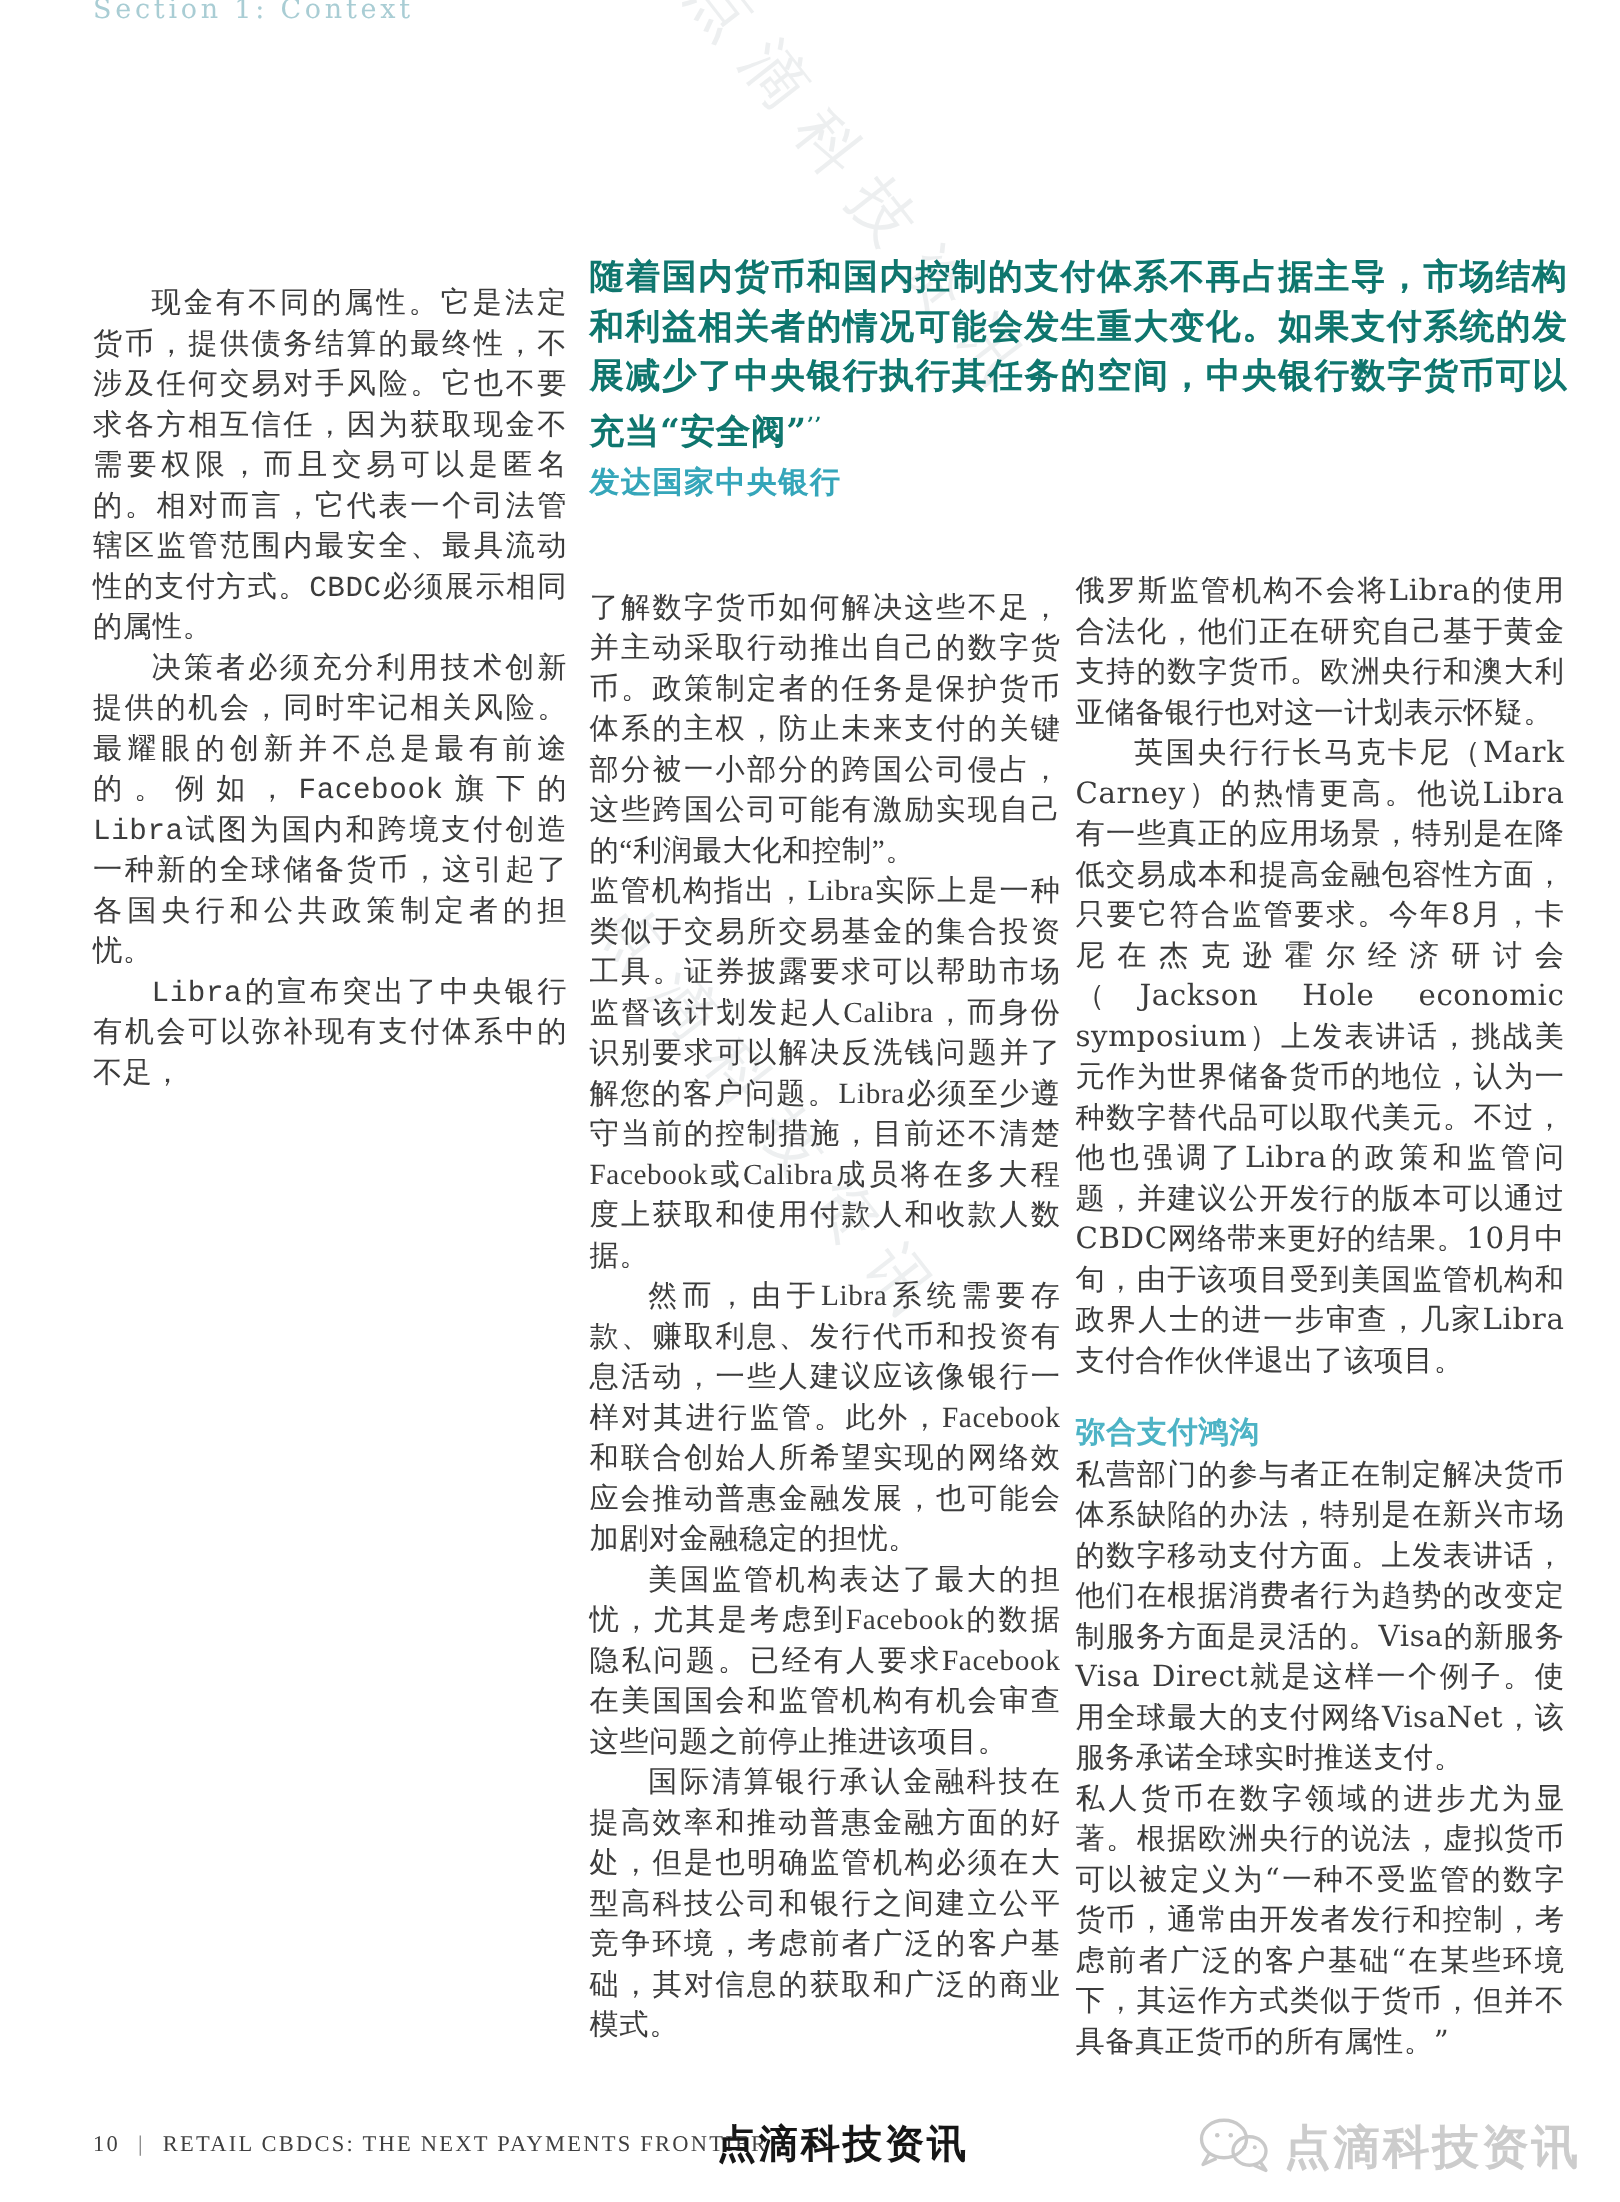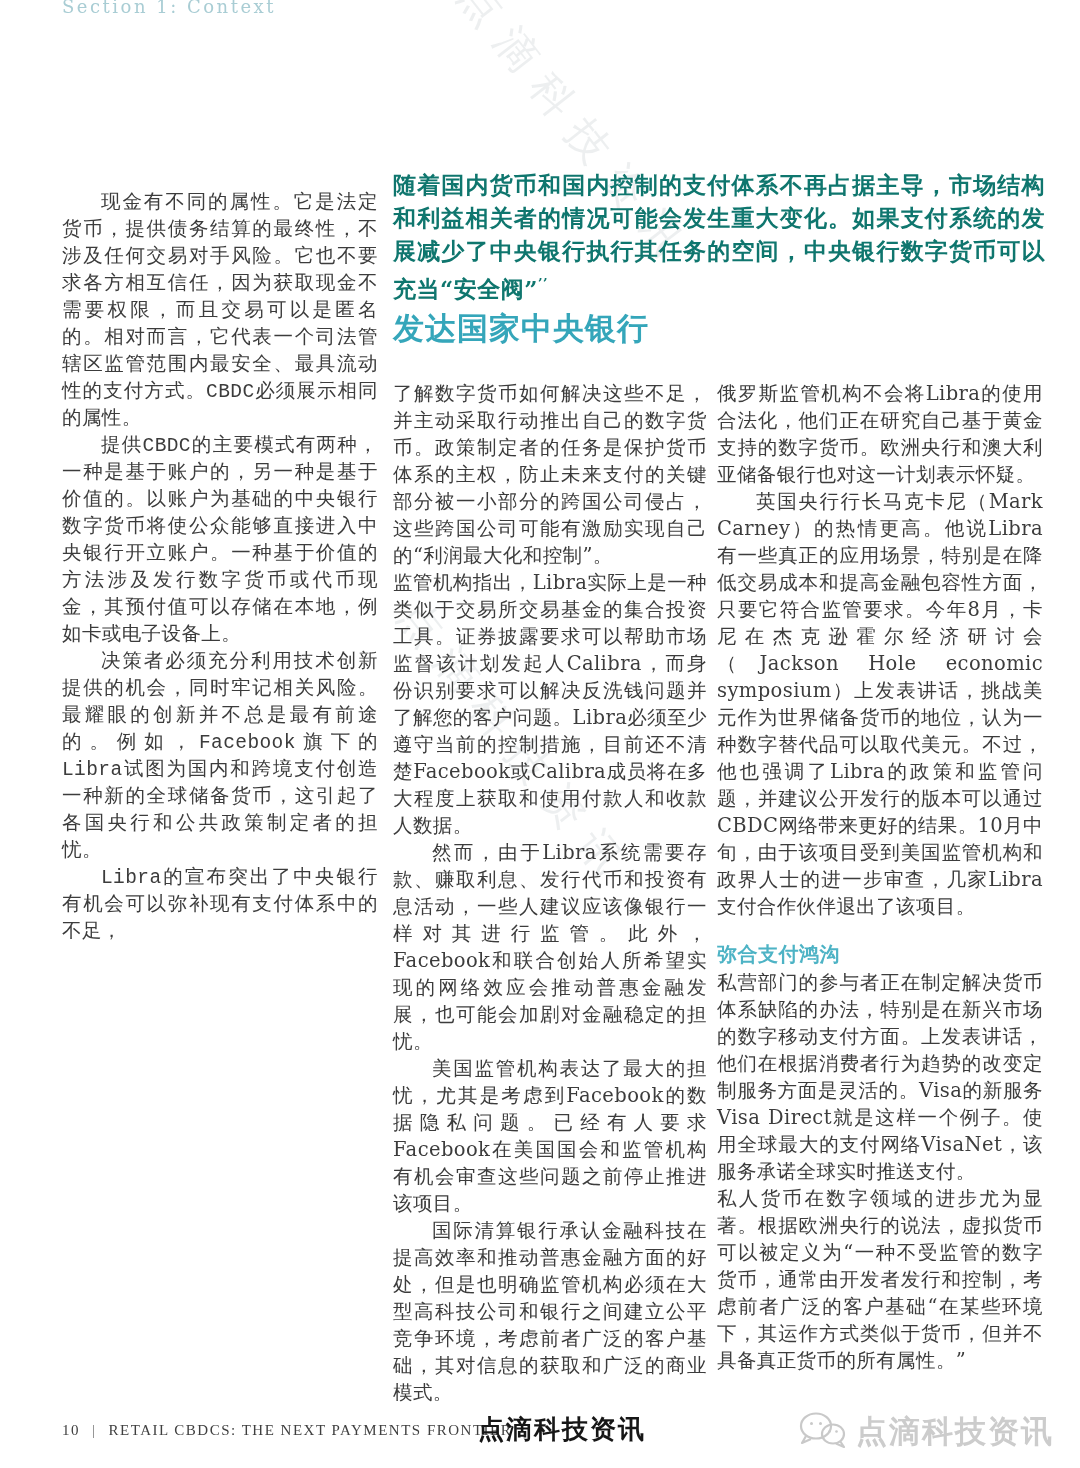--- a/index.html
+++ b/index.html
@@ -21,32 +21,32 @@
   .quote-block{
     position:absolute;left:393px;top:168px;width:652px;
   }
   .quote-text{
     font-size:23px;line-height:33px;font-weight:700;
     color:#0f766e;text-align:justify;letter-spacing:0.5px;
   }
   .quote-text sup{font-size:13px;}
   .quote-attribution{
     margin-top:3px;
-    font-size:31px;font-weight:700;color:#35a6ba;letter-spacing:1px;
+    font-size:20px;font-weight:700;color:#35a6ba;letter-spacing:1px;
   }
   
   .col{
     position:absolute;
     font-size:19.5px;line-height:27px;
     text-align:justify;letter-spacing:0.4px;
   }
   .col p{margin:0;}
   .col p.indent{text-indent:2em;}
   .col-left{left:62px;top:190px;width:316px;font-family:Liberation Mono, monospace;}
-  .col-mid{left:393px;top:380px;width:314px;}
+  .col-mid{left:393px;top:392px;width:314px;font-family:Liberation Serif, serif;}
   .col-right{left:717px;top:380px;width:326px;}
   .col h3{
     margin:21px 0 2px 0;
     font-size:20px;line-height:26px;font-weight:700;
     color:#4db3c5;letter-spacing:0.5px;
   }
   
   .diag-watermark{
     position:absolute;
     font-family:"DejaVu Sans", sans-serif;
@@ -91,21 +91,20 @@
   <div class="diag-watermark diag-top">点滴科技资讯</div>
   <div class="diag-watermark diag-mid">点滴科技资讯</div>
 
   <div class="quote-block">
     <div class="quote-text"><span>随着国内货币和国内控制的支付体系不再占据主导，市场结构和利益相关者的情况可能会发生重大变化。如果支付系统的发展减少了中央银行执行其任务的空间，中央银行数字货币可以充当“安全阀”</span><sup>’’</sup></div>
     <div class="quote-attribution">发达国家中央银行</div>
   </div>
 
   <div class="col col-left">
     <p class="indent">现金有不同的属性。它是法定货币，提供债务结算的最终性，不涉及任何交易对手风险。它也不要求各方相互信任，因为获取现金不需要权限，而且交易可以是匿名的。相对而言，它代表一个司法管辖区监管范围内最安全、最具流动性的支付方式。CBDC必须展示相同的属性。</p>
-    <p class="indent">提供CBDC的主要模式有两种，一种是基于账户的，另一种是基于价值的。以账户为基础的中央银行数字货币将使公众能够直接进入中央银行开立账户。一种基于价值的方法涉及发行数字货币或代币现金，其预付值可以存储在本地，例如卡或电子设备上。</p>
     <p class="indent">决策者必须充分利用技术创新提供的机会，同时牢记相关风险。最耀眼的创新并不总是最有前途的。例如，Facebook旗下的Libra试图为国内和跨境支付创造一种新的全球储备货币，这引起了各国央行和公共政策制定者的担忧。</p>
     <p class="indent">Libra的宣布突出了中央银行有机会可以弥补现有支付体系中的不足，</p>
   </div>
 
   <div class="col col-mid">
     <p>了解数字货币如何解决这些不足，并主动采取行动推出自己的数字货币。政策制定者的任务是保护货币体系的主权，防止未来支付的关键部分被一小部分的跨国公司侵占，这些跨国公司可能有激励实现自己的“利润最大化和控制”。</p>
     <p>监管机构指出，Libra实际上是一种类似于交易所交易基金的集合投资工具。证券披露要求可以帮助市场监督该计划发起人Calibra，而身份识别要求可以解决反洗钱问题并了解您的客户问题。Libra必须至少遵守当前的控制措施，目前还不清楚Facebook或Calibra成员将在多大程度上获取和使用付款人和收款人数据。</p>
     <p class="indent">然而，由于Libra系统需要存款、赚取利息、发行代币和投资有息活动，一些人建议应该像银行一样对其进行监管。此外，Facebook和联合创始人所希望实现的网络效应会推动普惠金融发展，也可能会加剧对金融稳定的担忧。</p>
     <p class="indent">美国监管机构表达了最大的担忧，尤其是考虑到Facebook的数据隐私问题。已经有人要求Facebook在美国国会和监管机构有机会审查这些问题之前停止推进该项目。</p>
     <p class="indent">国际清算银行承认金融科技在提高效率和推动普惠金融方面的好处，但是也明确监管机构必须在大型高科技公司和银行之间建立公平竞争环境，考虑前者广泛的客户基础，其对信息的获取和广泛的商业模式。</p>

